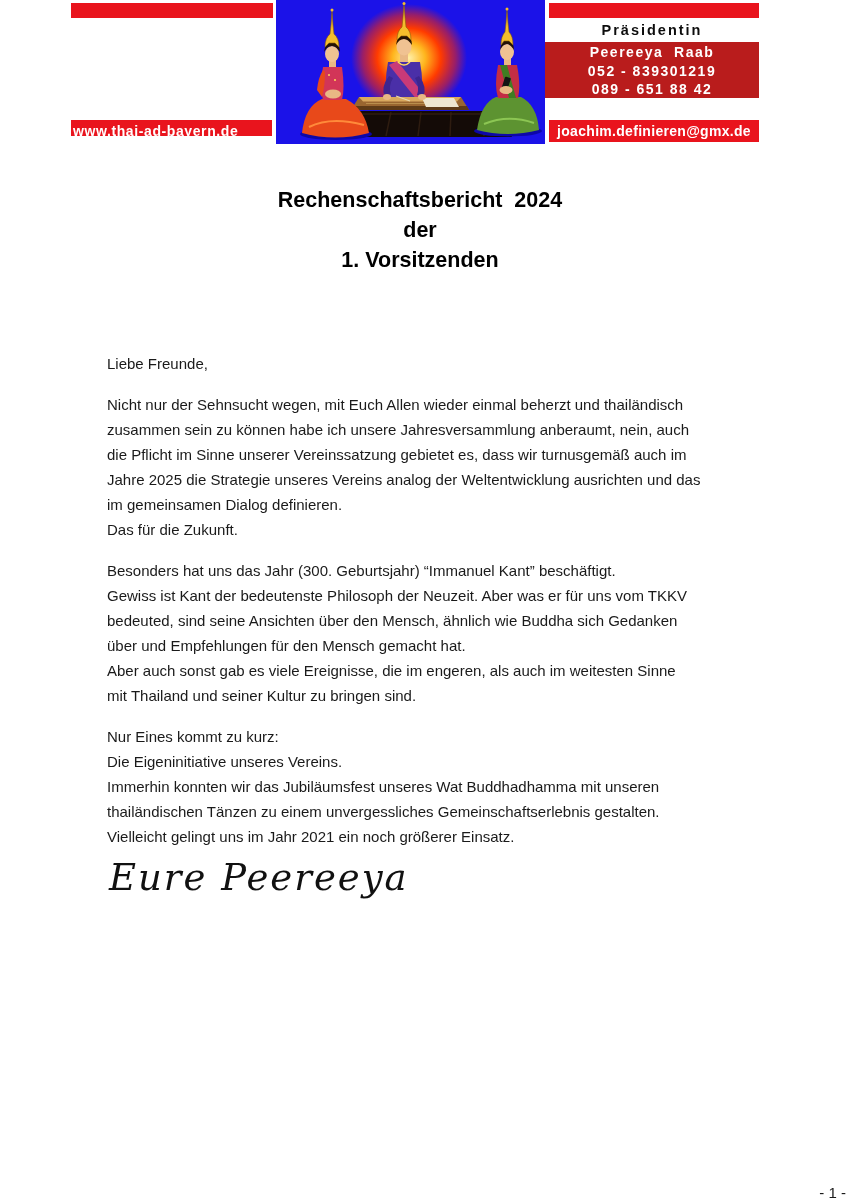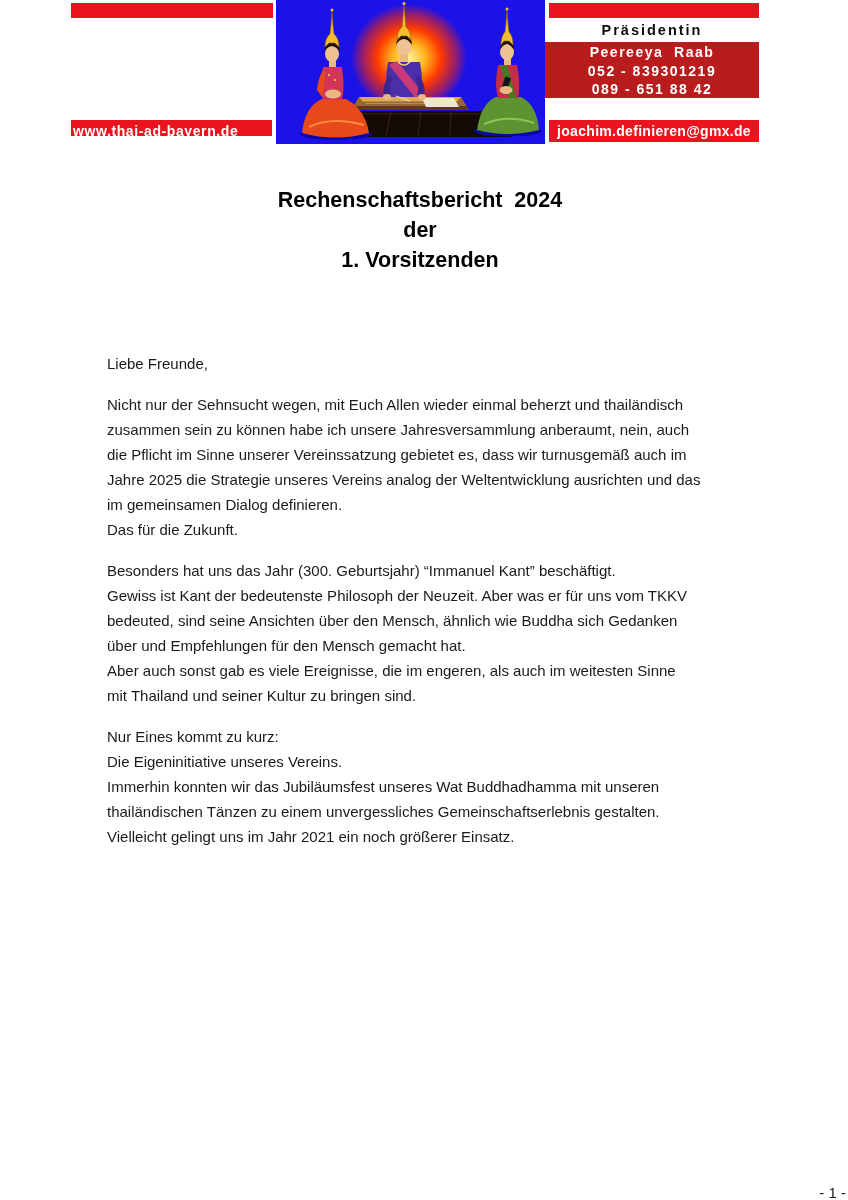--- a/index.html
+++ b/index.html
@@ -166,15 +166,16 @@
 Gewiss ist Kant der bedeutenste Philosoph der Neuzeit. Aber was er für uns vom TKKV
 bedeuted, sind seine Ansichten über den Mensch, ähnlich wie Buddha sich Gedanken
 über und Empfehlungen für den Mensch gemacht hat.
 Aber auch sonst gab es viele Ereignisse, die im engeren, als auch im weitesten Sinne
 mit Thailand und seiner Kultur zu bringen sind.</div>
   <div class="para">Nur Eines kommt zu kurz:
 Die Eigeninitiative unseres Vereins.
 Immerhin konnten wir das Jubiläumsfest unseres Wat Buddhadhamma mit unseren
 thailändischen Tänzen zu einem unvergessliches Gemeinschaftserlebnis gestalten.
 Vielleicht gelingt uns im Jahr 2021 ein noch größerer Einsatz.</div>
+  <div class="signature">Eure Peereeya</div>
 </div>
 
 <div class="abs page-number">- 1 -</div>
 
 </body></html>

